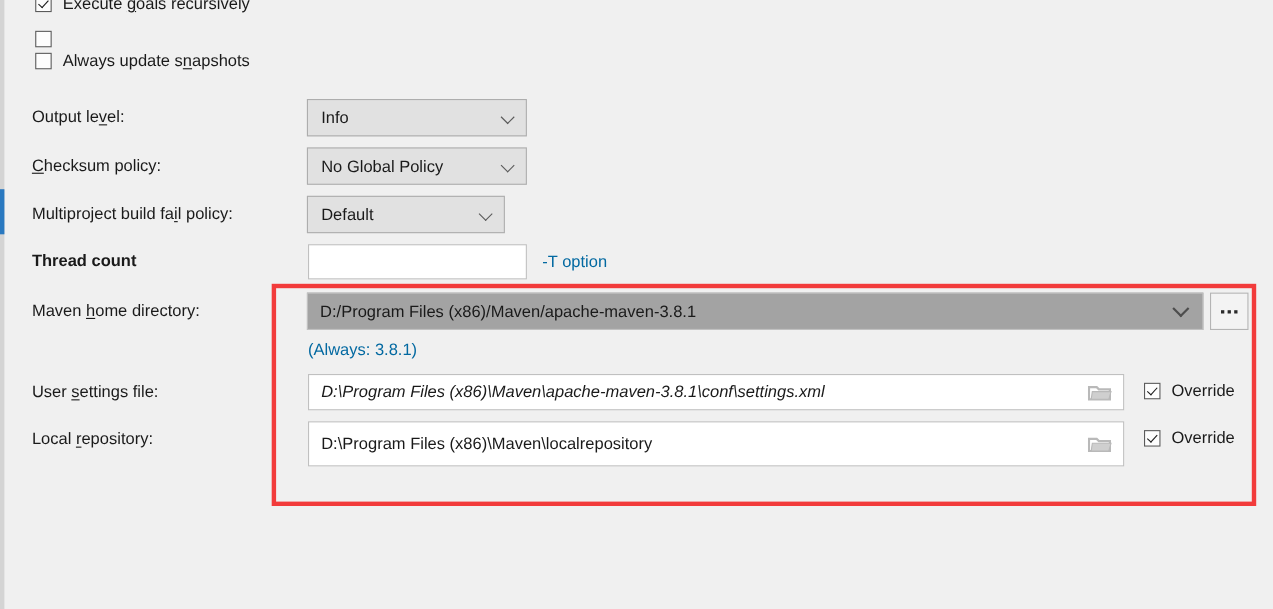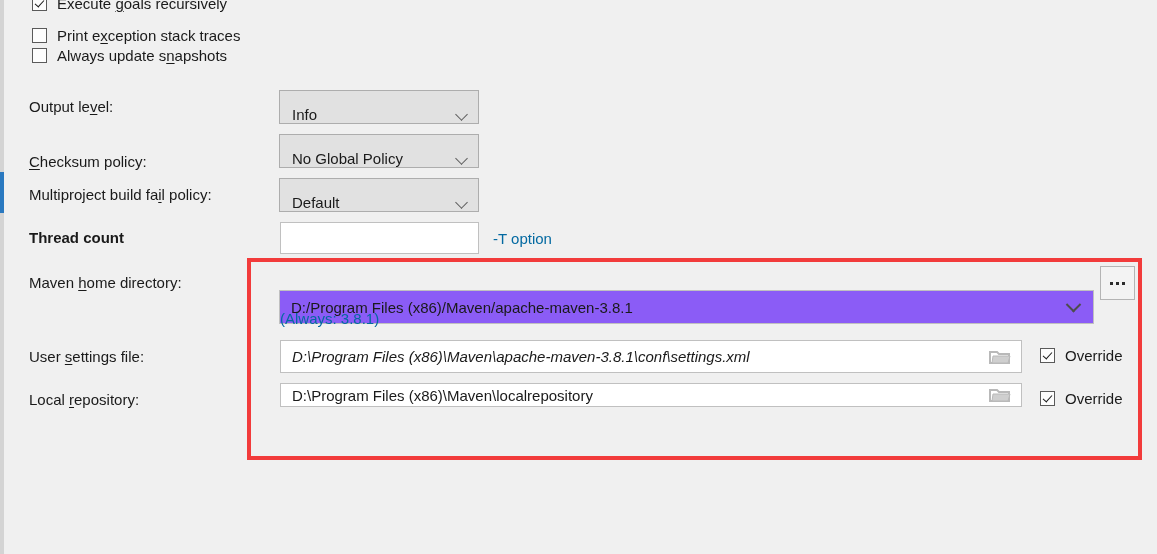--- a/index.html
+++ b/index.html
@@ -65,21 +65,21 @@
     transform: rotate(42deg);
   }
 
   
   .combo {
     background: #e1e1e1;
     border: 1px solid #adadad;
     box-sizing: border-box;
     height: 34px;
     display: flex;
-    align-items: flex-end;
+    align-items: center;
     padding: 0 8px 0 12px;
     position: relative;
   }
   .combo .val {
     font-size: 15px;
     color: #1a1a1a;
     white-space: nowrap;
     overflow: hidden;
     flex: 1 1 auto;
   }
@@ -111,31 +111,30 @@
     color: #1a1a1a;
   }
   .tinput .txt {
     white-space: nowrap;
     overflow: hidden;
     flex: 1 1 auto;
   }
 
   
   .cinput {
-    background: #8b5cf6;
+    background: #a3a3a3;
     border: 1px solid #c0c0c0;
     box-sizing: border-box;
     height: 34px;
     display: flex;
     align-items: center;
     padding: 0 0 0 11px;
     font-size: 15px;
     color: #1a1a1a;
     position: relative;
-    margin-top: 24px;
   }
   .cinput .txt { white-space: nowrap; overflow: hidden; flex: 1 1 auto; }
   .cinput .drop {
     width: 40px; height: 100%;
     display: flex; align-items: center; justify-content: center;
     flex: 0 0 auto;
   }
   .cinput .drop::after {
     content: "";
     width: 9px; height: 9px;
@@ -185,48 +184,47 @@
 <div id="left-strip"></div>
 <div id="left-marker"></div>
 
 <div class="row cb-row" style="left:32px; top:-4px;">
   <div class="cbox checked"></div>
   <div class="label"><span>Execute </span><span class="mn">g</span><span>oals recursively</span></div>
 </div>
 
 <div class="row cb-row" style="left:32px; top:28px;">
   <div class="cbox"></div>
-  <div class="label"><span>Print e</span><span class="mn">x</span><span>ception stack traces</span></div>
 </div>
 
 <div class="row cb-row" style="left:32px; top:48px;">
   <div class="cbox"></div>
   <div class="label"><span>Always update s</span><span class="mn">n</span><span>apshots</span></div>
 </div>
 
 <div class="row" style="left:29px; top:99px;">
   <div class="label"><span>Output le</span><span class="mn">v</span><span>el:</span></div>
 </div>
 <div class="combo" style="position:absolute; left:279px; top:90px; width:200px;">
   <div class="val">Info</div>
   <div class="chev"></div>
 </div>
 
-<div class="row" style="left:29px; top:154px;justify-content:center;">
+<div class="row" style="left:29px; top:143px;justify-content:center;">
   <div class="label"><span></span><span class="mn">C</span><span>hecksum policy:</span></div>
 </div>
 <div class="combo" style="position:absolute; left:279px; top:134px; width:200px;">
   <div class="val">No Global Policy</div>
   <div class="chev"></div>
 </div>
 
 <div class="row" style="left:29px; top:187px;">
   <div class="label"><span>Multiproject build fa</span><span class="mn">i</span><span>l policy:</span></div>
 </div>
-<div class="combo" style="position:absolute; left:279px; top:178px; width:200px;">
+<div class="combo" style="position:absolute; left:279px; top:178px; width:180px;">
   <div class="val">Default</div>
   <div class="chev"></div>
 </div>
 
 <div class="row" style="left:29px; top:230px;font-weight:bold;">
   <div class="label">Thread count</div>
 </div>
 <div class="tinput" style="position:absolute; left:280px; top:222px; width:199px;">
   <div class="txt"></div>
 </div>
@@ -263,21 +261,21 @@
   </svg>
 </div>
 <div class="row cb-row" style="left:1040px; top:348px;">
   <div class="cbox checked"></div>
   <div class="label">Override</div>
 </div>
 
 <div class="row" style="left:29px; top:392px;justify-content:center;">
   <div class="label"><span>Local </span><span class="mn">r</span><span>epository:</span></div>
 </div>
-<div class="tinput" style="position:absolute; left:280px; top:383px; width:742px; height:24px;">
+<div class="tinput" style="position:absolute; left:280px; top:383px; width:742px; height:41px;">
   <div class="txt">D:\Program Files (x86)\Maven\localrepository</div>
   <svg class="folder" viewBox="0 0 22 18">
     <path d="M1 4 H8 L10 6 H20 V15 H3 L1 15 Z" fill="none" stroke="#b9b9b9" stroke-width="2"></path>
     <path d="M4 8 H21 L19 15 H3 Z" fill="#cfcfcf" stroke="#b9b9b9" stroke-width="1"></path>
   </svg>
 </div>
 <div class="row cb-row" style="left:1040px; top:391px;">
   <div class="cbox checked"></div>
   <div class="label">Override</div>
 </div>

